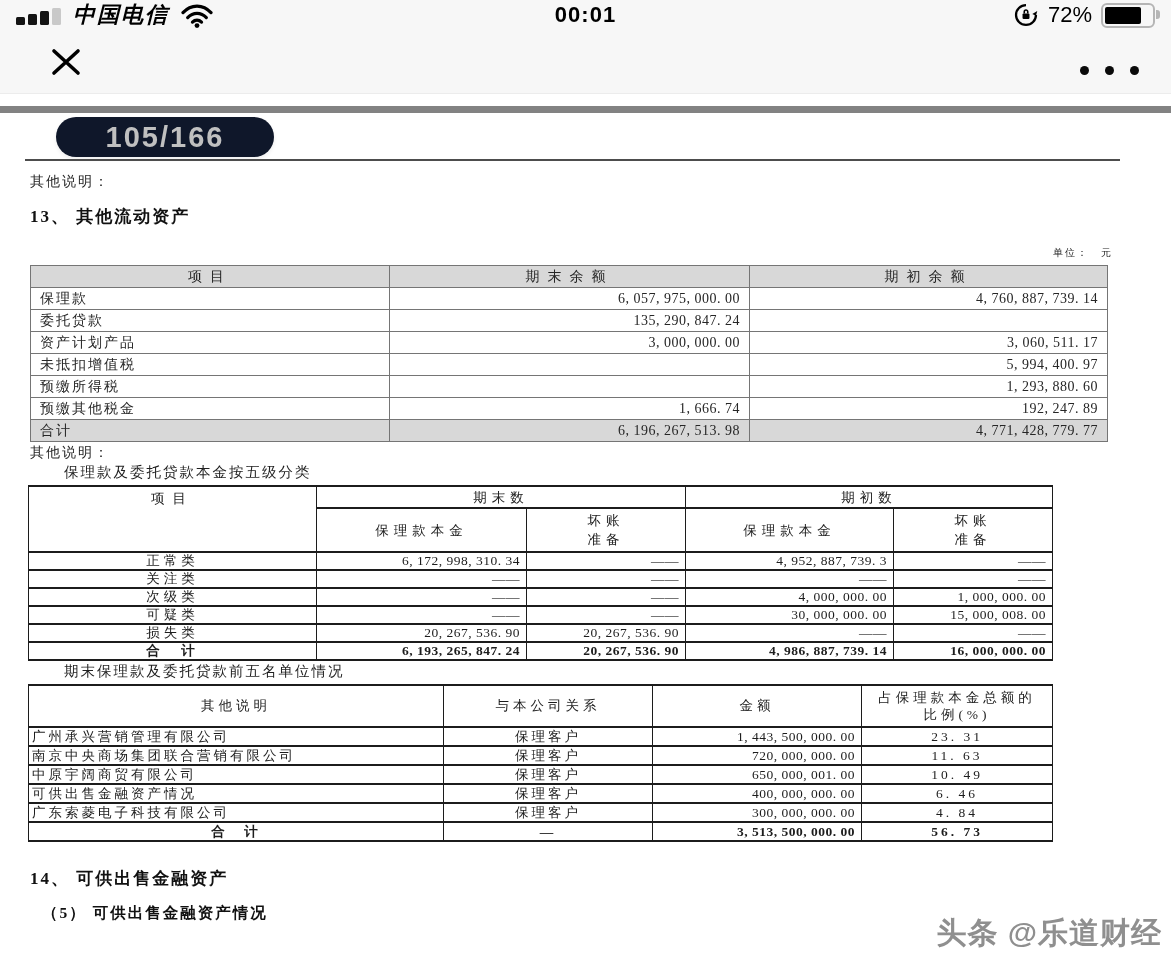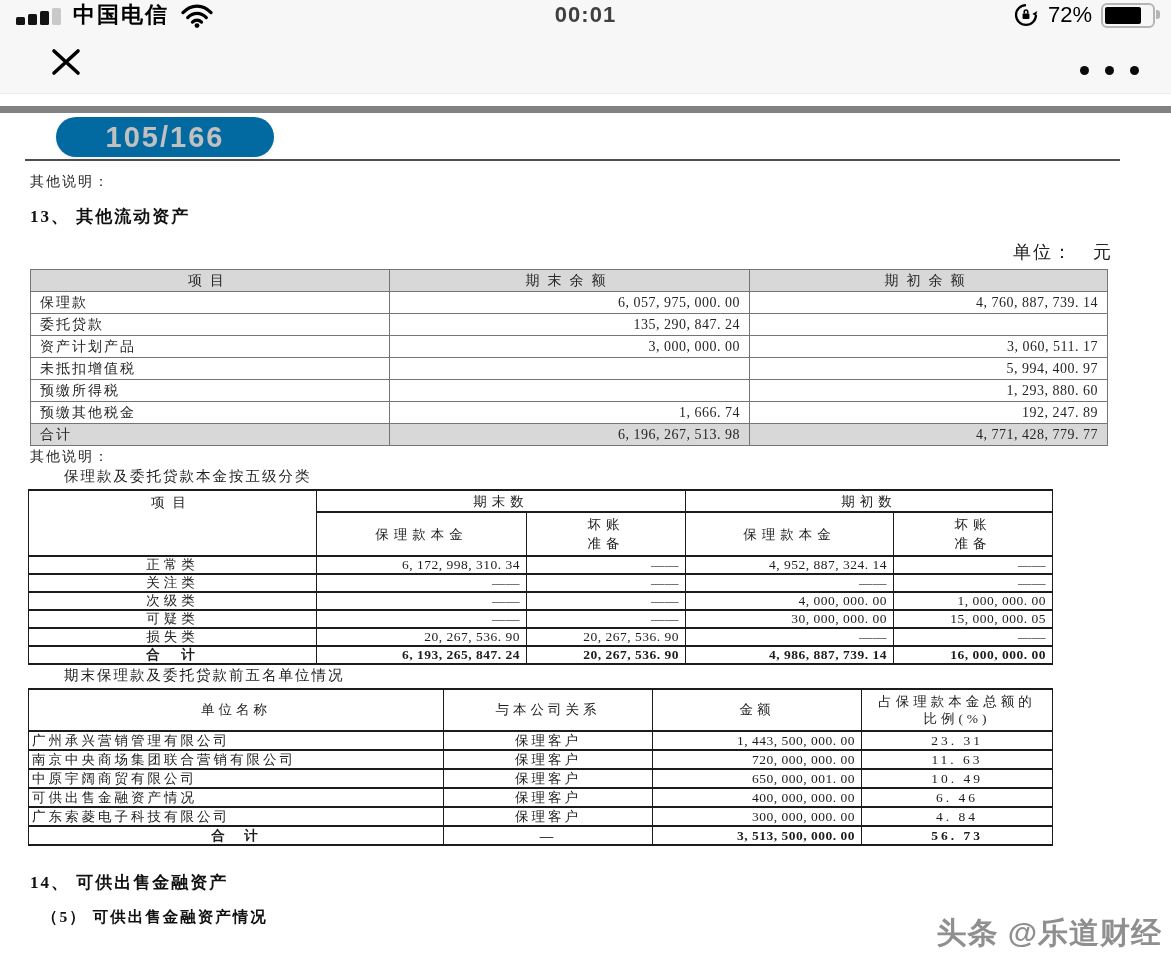--- a/index.html
+++ b/index.html
@@ -14,55 +14,55 @@
     height:30px;background:#f7f7f7;display:flex;align-items:center;
     padding:0 16px;position:relative;
     font-family:"Liberation Sans","DejaVu Sans",sans-serif;
   }
   .signal{display:flex;align-items:flex-end;gap:3px;margin-top:2px;}
   .signal i{display:block;width:9px;background:#141414;border-radius:1.5px;}
   .signal i:nth-child(1){height:8px;}
   .signal i:nth-child(2){height:11px;}
   .signal i:nth-child(3){height:14px;}
   .signal i:nth-child(4){height:17px;background:#c9c9c9;}
-  .carrier{font-size:22px;font-weight:600;color:#000;margin:0 12px;letter-spacing:2px;}
+  .carrier{font-size:22px;font-weight:600;color:#000;margin:0 12px;letter-spacing:2px;font-style:italic;}
   .clock{
     position:absolute;left:50%;transform:translateX(-50%);
-    font-size:22px;font-weight:700;color:#404040;letter-spacing:1px;
+    font-size:22px;font-weight:700;color:#000000;letter-spacing:1px;
   }
   .sb-right{margin-left:auto;display:flex;align-items:center;gap:9px;}
   .batt-pct{font-size:22px;color:#000;}
   .battery{width:50px;height:21px;border:2px solid #b5b5b5;border-radius:6px;position:relative;background:#f7f7f7;}
   .battery .fill{position:absolute;left:2px;top:2px;bottom:2px;width:70%;background:#000;border-radius:2px;}
   .battery .cap{position:absolute;right:-7px;top:5px;width:4px;height:9px;background:#b5b5b5;border-radius:0 3px 3px 0;}
   .nav-bar{
     height:63px;background:#f7f7f7;border-bottom:1px solid #ececec;
     display:flex;align-items:center;justify-content:space-between;
     padding:0 32px 0 44px;
   }
   .close-btn{width:44px;height:44px;display:flex;align-items:center;justify-content:center;cursor:pointer;}
   .more-btn{display:flex;gap:16px;align-items:center;margin-top:18px;cursor:pointer;}
   .more-btn i{width:9px;height:9px;border-radius:50%;background:#0a0a0a;display:block;}
   .white-gap{height:12px;background:#fff;}
   .gray-bar{height:7px;background:#828282;}
   
   .page-badge{
     margin:4px 0 0 56px;width:218px;height:40px;border-radius:20px;
-    background:#0369a1;box-shadow:0 2px 4px rgba(0,0,0,0.07);
+    background:#0f172a;box-shadow:0 2px 4px rgba(0,0,0,0.07);
     display:flex;align-items:center;justify-content:center;
     font-family:"Liberation Sans","DejaVu Sans",sans-serif;
     font-size:29px;font-weight:700;color:#c0c0c0;letter-spacing:2px;
   }
   
   .doc-title{margin-top:2px;text-align:right;padding-right:51px;font-size:15px;color:#3a3a3a;letter-spacing:1.5px;}
   .title-rule{border-bottom:2px solid #4d4d4d;margin:2px 51px 0 25px;height:0;}
   .note{margin:12px 0 0 30px;font-size:14px;color:#262626;letter-spacing:2px;}
   .h-sec{margin:14px 0 0 30px;font-size:17px;font-weight:bold;color:#111;letter-spacing:2px;}
   .h-sub{margin:13px 0 0 42px;font-size:15.5px;font-weight:bold;color:#111;letter-spacing:2px;}
-  .unit{margin-top:12px;text-align:right;padding-right:58px;font-size:18px;letter-spacing:2px;}
+  .unit{margin-top:18px;text-align:right;padding-right:58px;font-size:10px;letter-spacing:2px;}
   table{border-collapse:collapse;table-layout:fixed;}
   .t1{margin:5px 0 0 30px;width:1077px;font-size:14px;color:#262626;}
   .t1 th,.t1 td{border:1px solid #757575;padding:1px 9px;height:19px;line-height:18px;overflow:hidden;}
   .t1 th{background:#d8d8d8;font-weight:normal;letter-spacing:8px;text-align:center;}
   .t1 td.item{text-align:left;letter-spacing:2px;}
   .t1 td.num{text-align:right;letter-spacing:0.5px;}
   .t1 tr.total td{background:#d8d8d8;}
   .t2,.t3{margin:3px 0 0 28px;width:1024px;font-size:13.5px;color:#1d1d1d;}
   .t2 th,.t2 td,.t3 th,.t3 td{
     border:1px solid #1c1c1c;border-top-width:2px;border-bottom-width:2px;
@@ -225,21 +225,21 @@
       <th class="sub pre">坏账
 准备</th>
       <th class="sub">保理款本金</th>
       <th class="sub pre">坏账
 准备</th>
     </tr>
     <tr>
           <td class="item">正常类</td>
           <td class="num">6, 172, 998, 310. 34</td>
           <td class="num">——</td>
-          <td class="num">4, 952, 887, 324. 14</td>
+          <td class="num">4, 952, 887, 739. 3</td>
           <td class="num">——</td>
         </tr>
     <tr>
           <td class="item">关注类</td>
           <td class="num">——</td>
           <td class="num">——</td>
           <td class="num">——</td>
           <td class="num">——</td>
         </tr>
     <tr>
@@ -247,21 +247,21 @@
           <td class="num">——</td>
           <td class="num">——</td>
           <td class="num">4, 000, 000. 00</td>
           <td class="num">1, 000, 000. 00</td>
         </tr>
     <tr>
           <td class="item">可疑类</td>
           <td class="num">——</td>
           <td class="num">——</td>
           <td class="num">30, 000, 000. 00</td>
-          <td class="num">15, 000, 000. 05</td>
+          <td class="num">15, 000, 008. 00</td>
         </tr>
     <tr>
           <td class="item">损失类</td>
           <td class="num">20, 267, 536. 90</td>
           <td class="num">20, 267, 536. 90</td>
           <td class="num">——</td>
           <td class="num">——</td>
         </tr>
     <tr class="total">
           <td class="item">合　计</td>
@@ -277,21 +277,21 @@
 
   <table class="t3">
     <colgroup>
         <col style="width:415px">
         <col style="width:209px">
         <col style="width:209px">
         <col style="width:191px">
       </colgroup>
     <tbody>
         <tr>
-      <th>单位名称</th>
+      <th>其他说明</th>
       <th>与本公司关系</th>
       <th>金额</th>
       <th class="pre">占保理款本金总额的
 比例(%)</th>
     </tr>
     <tr>
           <td class="name">广州承兴营销管理有限公司</td>
           <td class="mid">保理客户</td>
           <td class="num">1, 443, 500, 000. 00</td>
           <td class="mid">23. 31</td>

